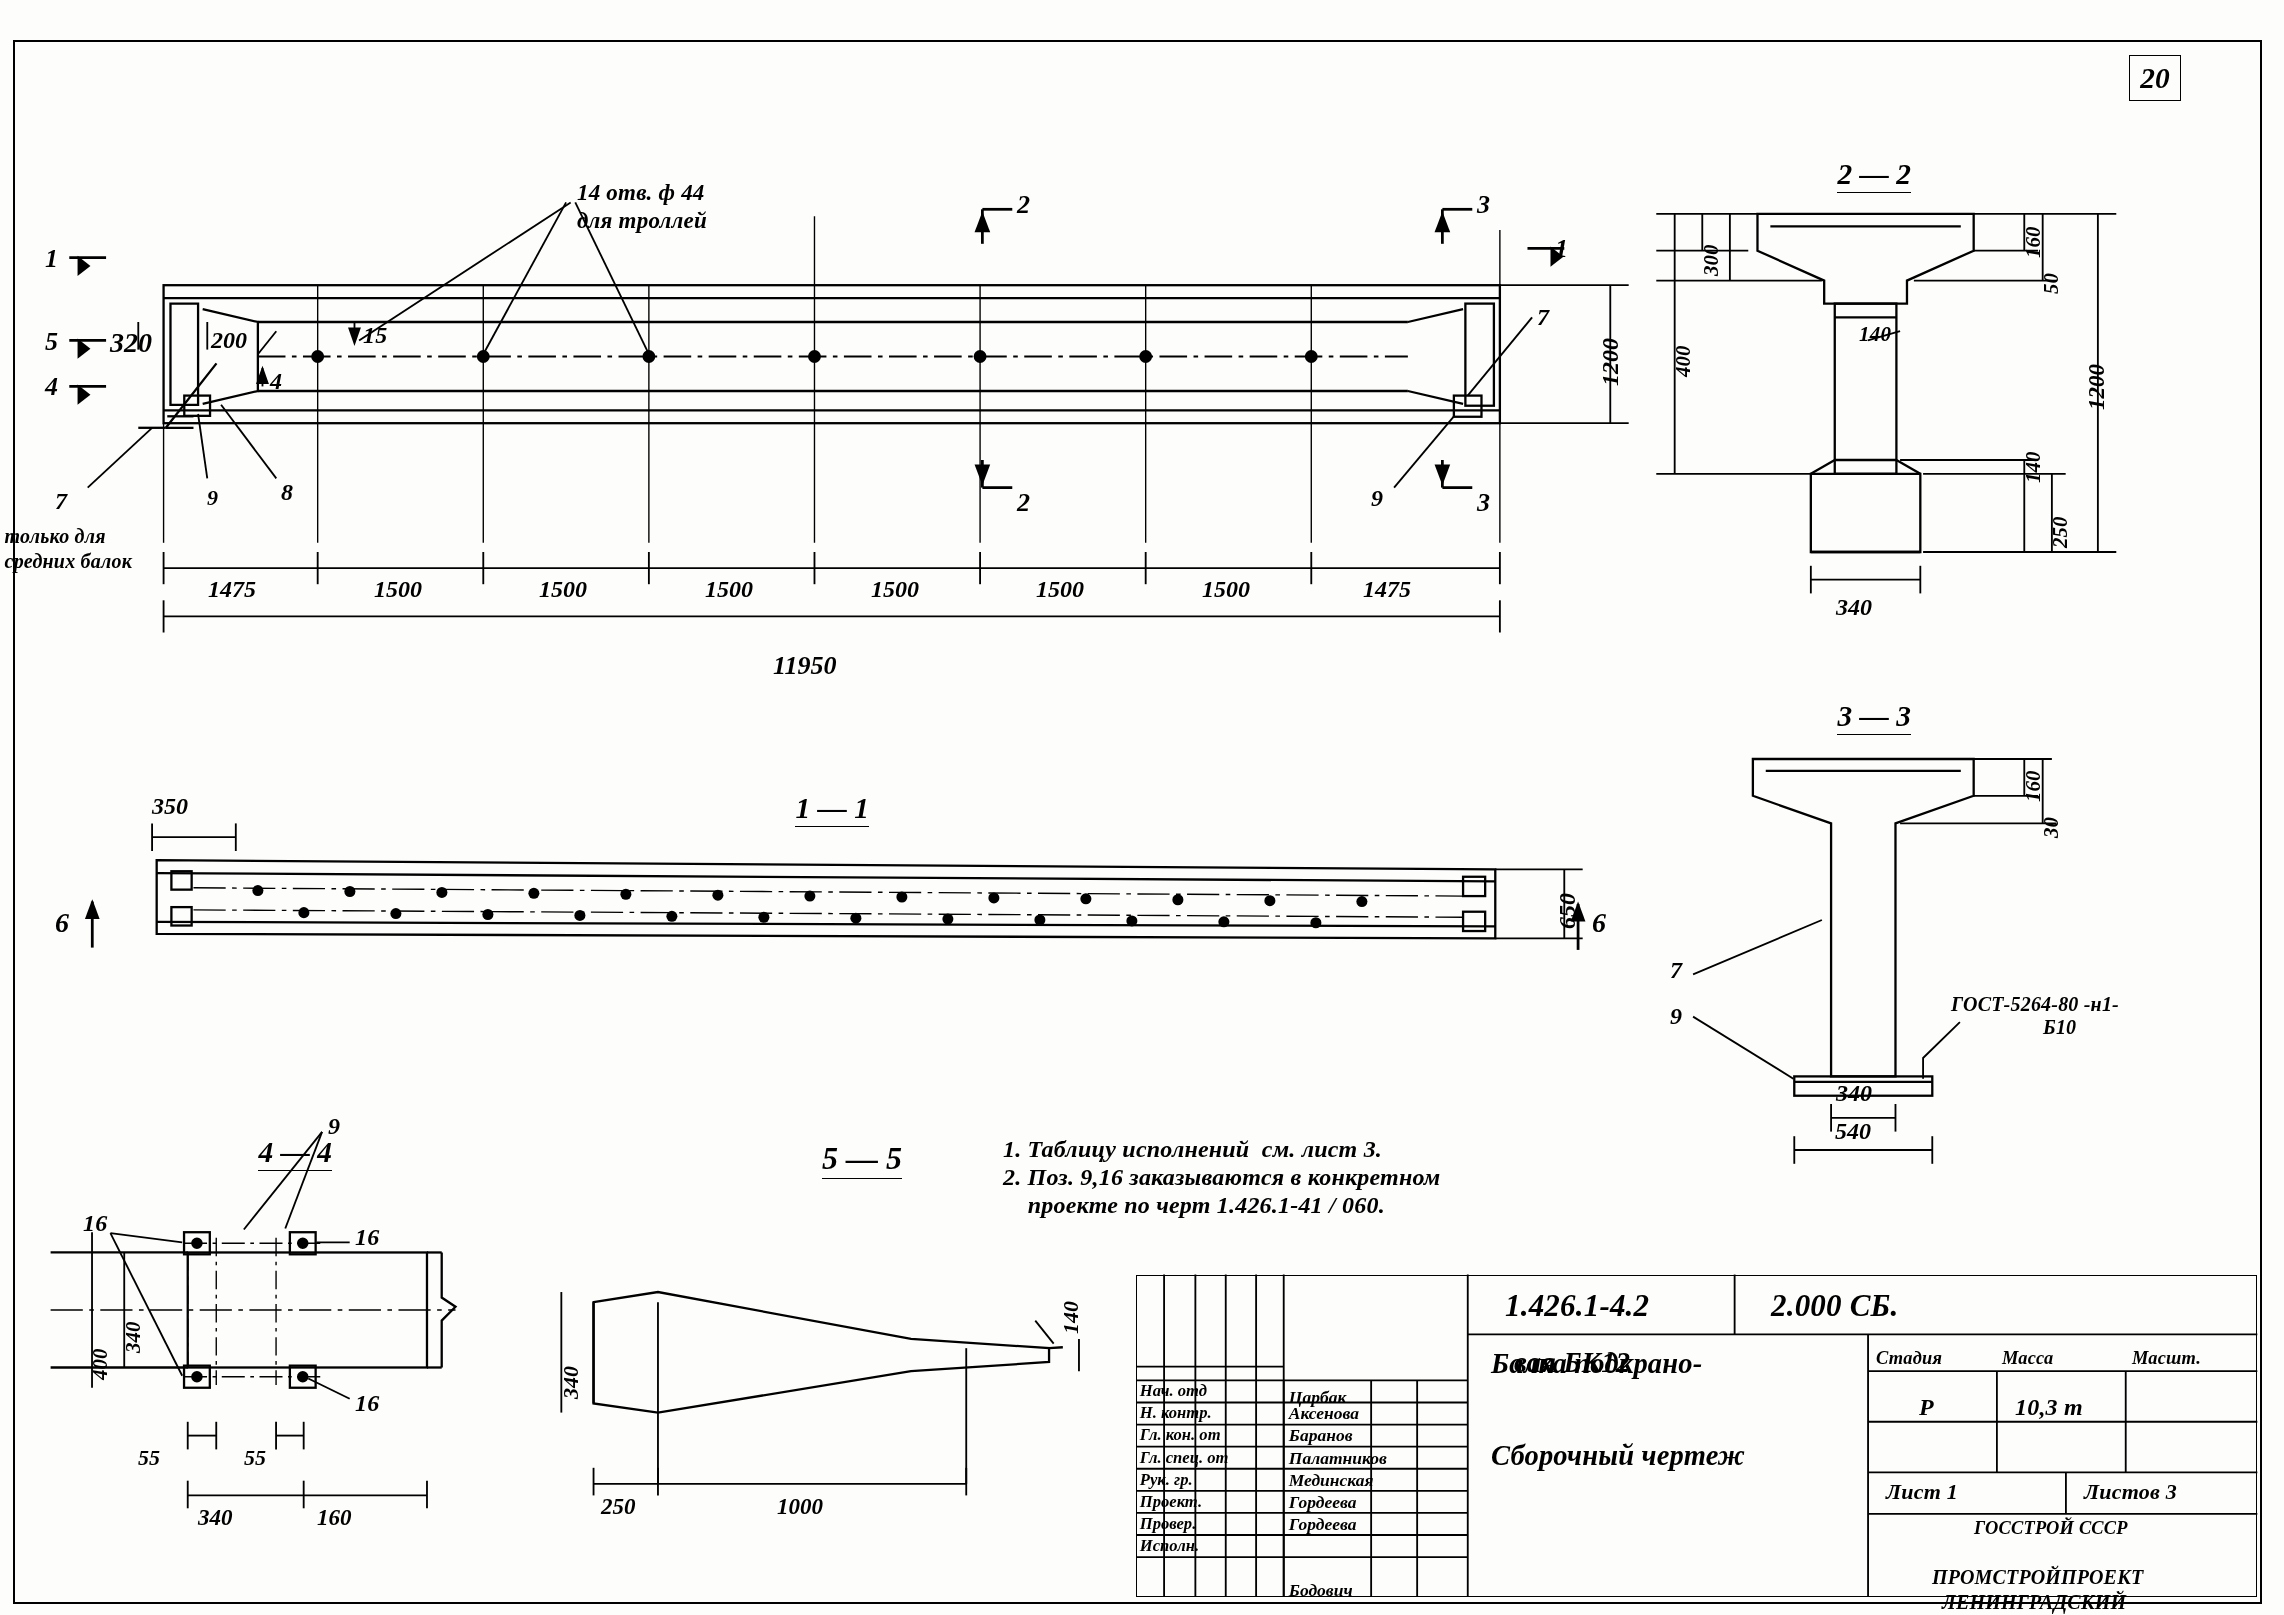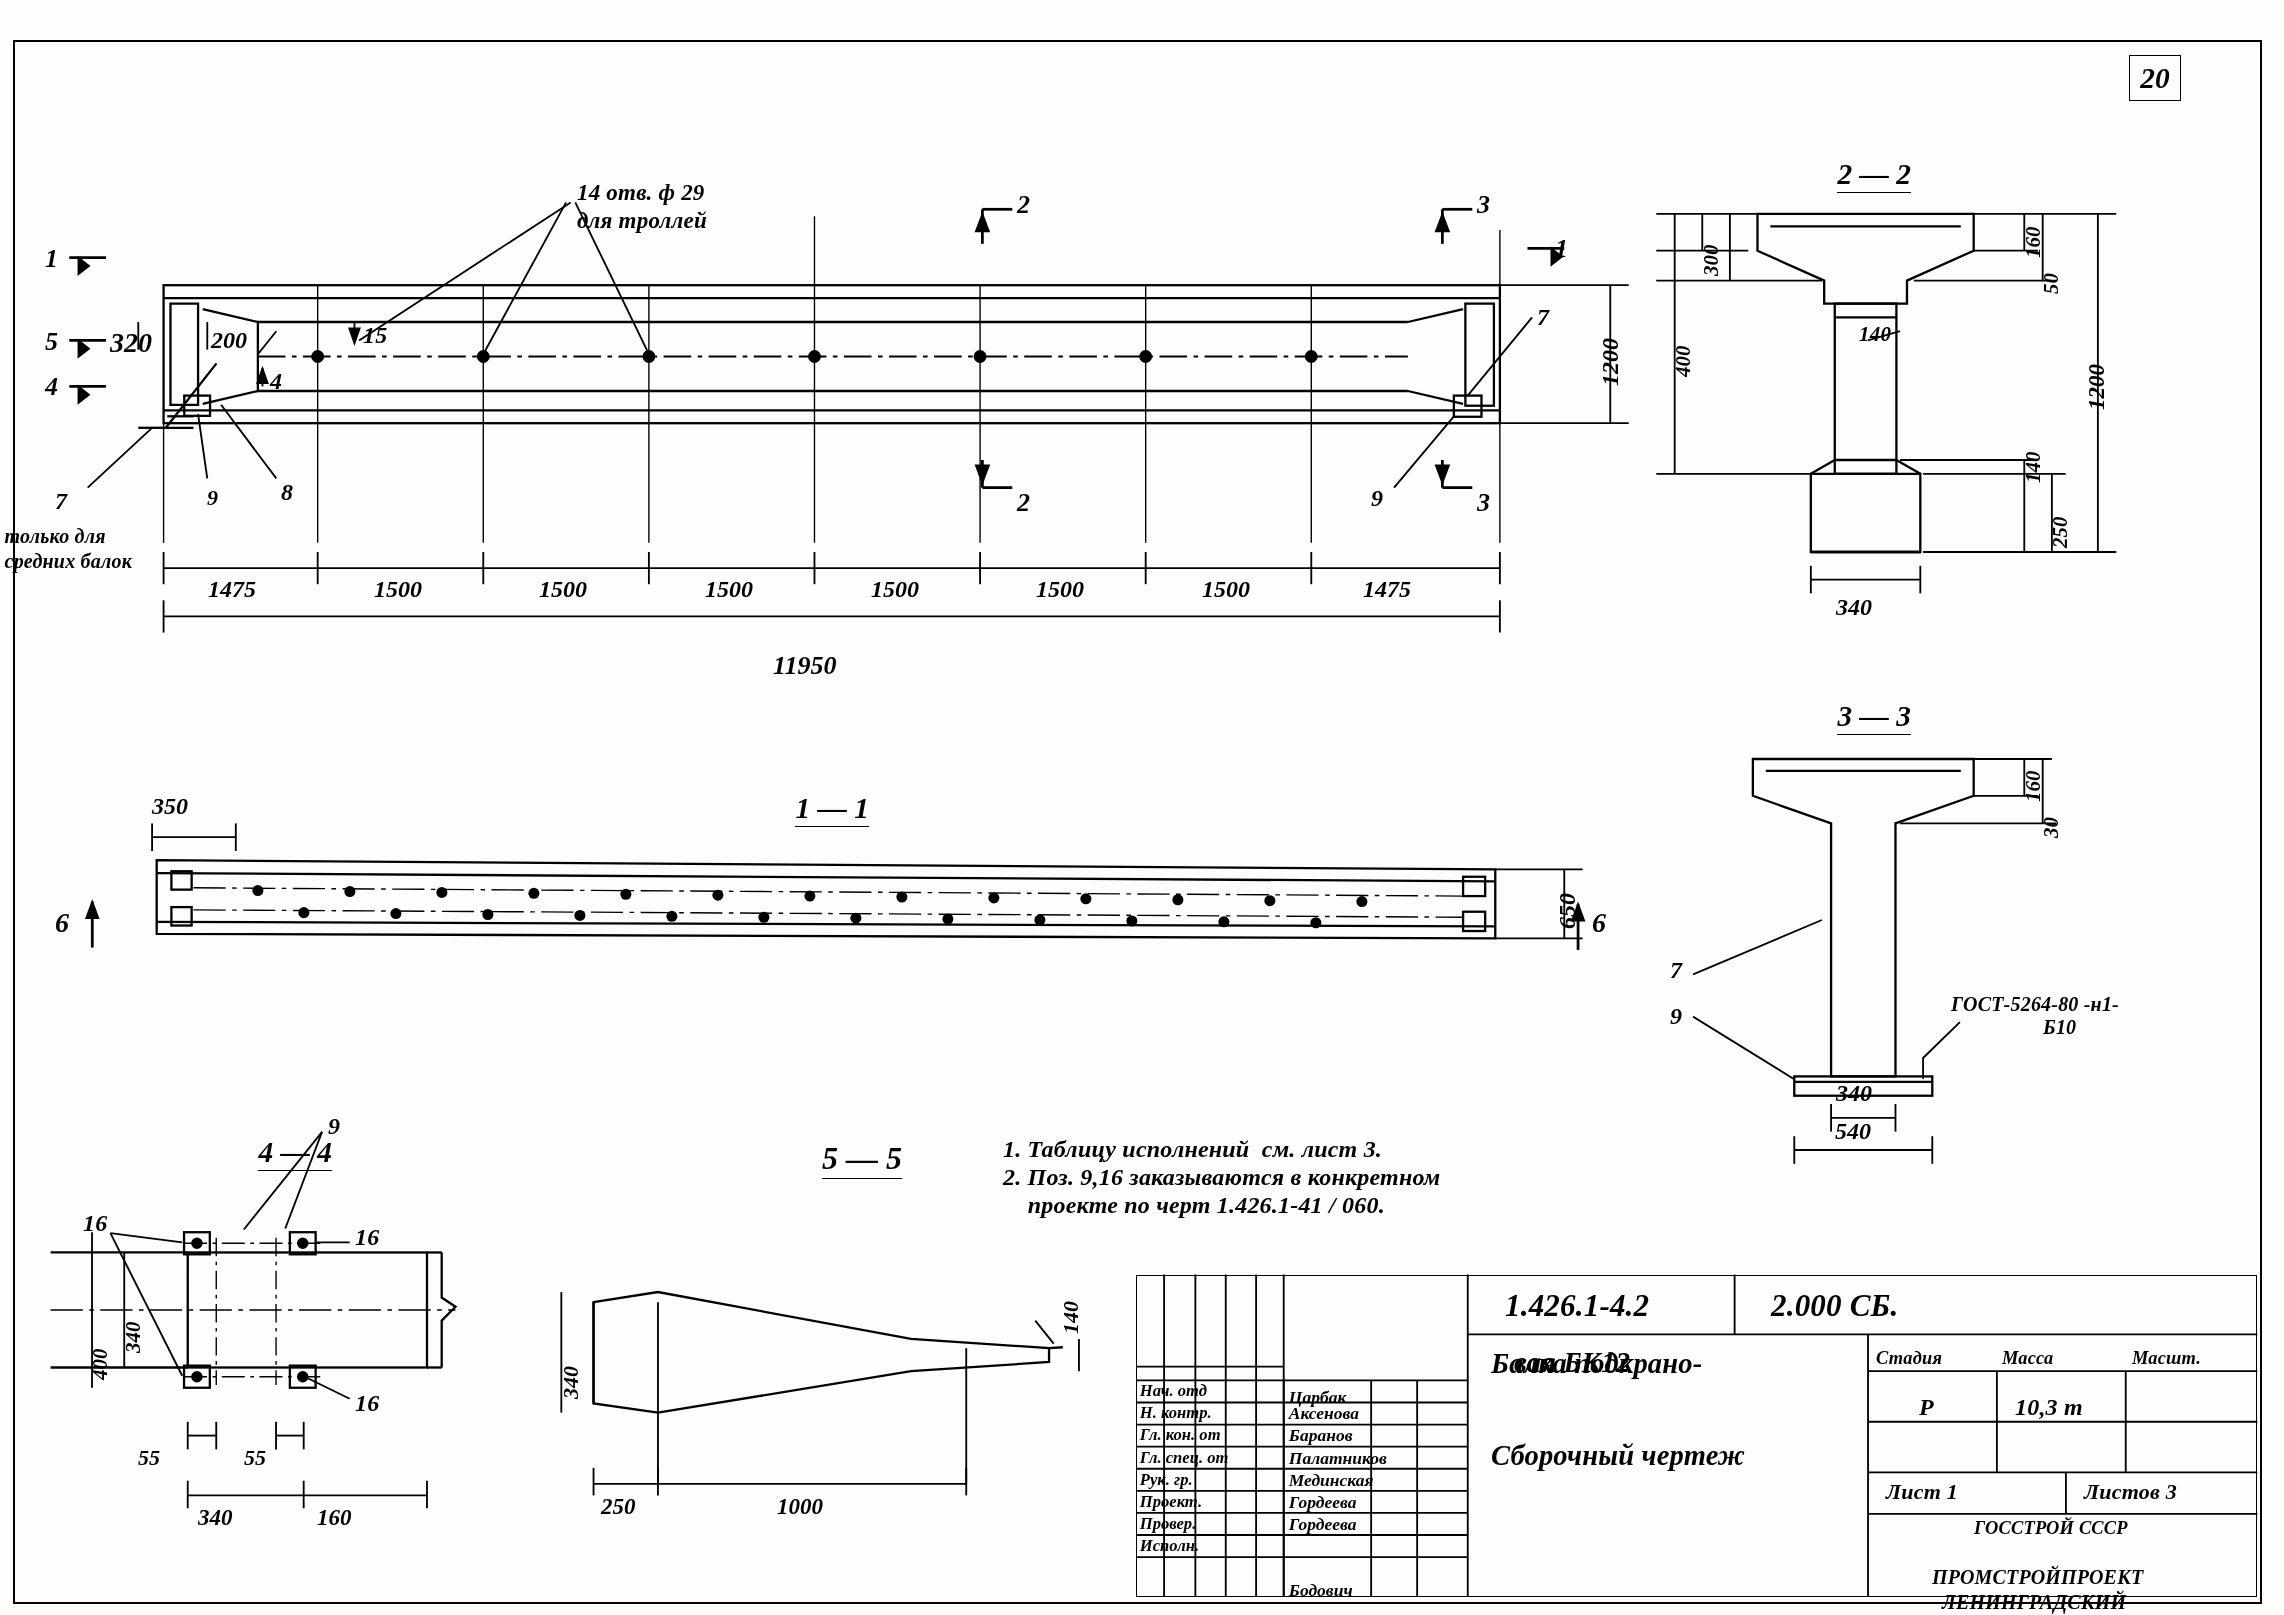--- a/index.html
+++ b/index.html
@@ -163,21 +163,21 @@
       </g>
 
     <g fill="none" stroke="#000" stroke-width="4">
         <path d="M 570 800 L 570 840"></path>
       </g>
     <g fill="#000">
         <polygon points="570,795 556,835 584,835"></polygon>
       </g>
   </svg>
 
-  <div class="txt" style="left:577px;top:180px;font-size:23px;">14 отв. ф 29</div>
+  <div class="txt" style="left:577px;top:180px;font-size:23px;">14 отв. ф 44</div>
   <div class="txt" style="left:577px;top:208px;font-size:23px;">для троллей</div>
   <div class="txt" style="left:4.6px;top:525px;font-size:20px;">только для</div>
   <div class="txt" style="left:4.6px;top:550px;font-size:20px;">средних балок</div>
 
   <div class="txt" style="left:45px;top:244px;font-size:26px;">1</div>
   <div class="txt" style="left:45px;top:327px;font-size:26px;">5</div>
   <div class="txt" style="left:45px;top:372px;font-size:26px;">4</div>
   <div class="txt" style="left:55px;top:488px;font-size:24px;">7</div>
   <div class="txt" style="left:281px;top:479px;font-size:24px;">8</div>
   <div class="txt" style="left:207px;top:485px;font-size:22px;">9</div>

